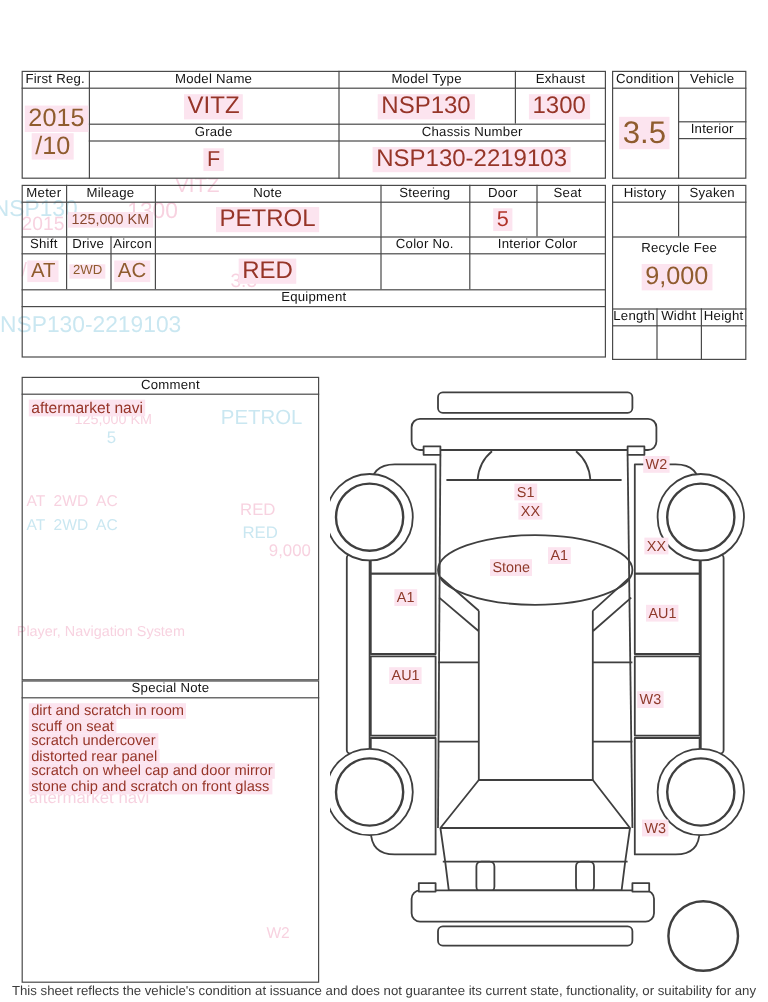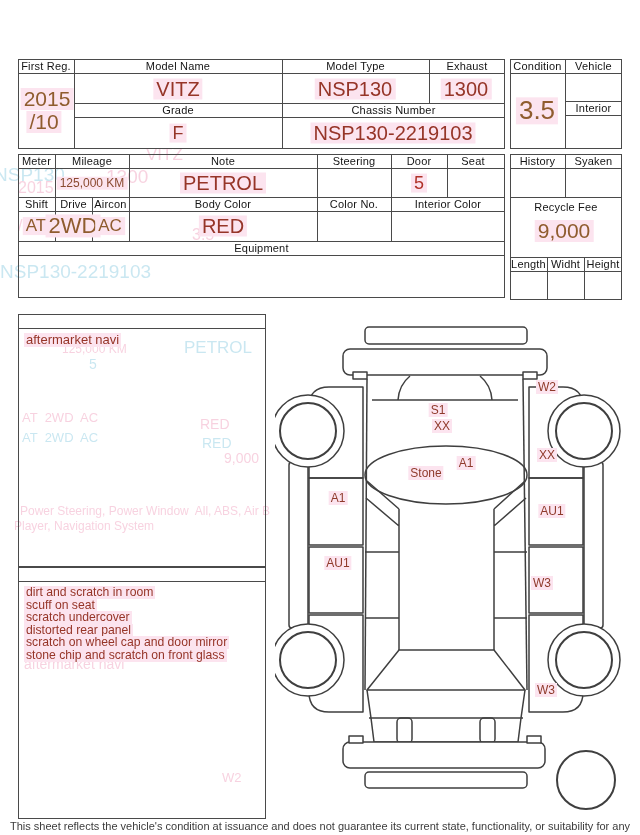--- a/index.html
+++ b/index.html
@@ -58,21 +58,20 @@
   <span class="gm gpink" style="left:192px;top:227px;font-size:16px">3.5</span>
   <span class="gm gcyan" style="left:0px;top:262px;font-size:19px">NSP130-2219103</span>
   <span class="gm gpink" style="left:62px;top:343px;font-size:12px">125,000 KM</span>
   <span class="gm gcyan" style="left:184px;top:339px;font-size:17px">PETROL</span>
   <span class="gm gcyan" style="left:89px;top:357px;font-size:14px">5</span>
   <span class="gm gpink" style="left:22px;top:411px;font-size:13px">AT  2WD  AC</span>
   <span class="gm gcyan" style="left:22px;top:431px;font-size:13px">AT  2WD  AC</span>
   <span class="gm gpink" style="left:200px;top:417px;font-size:14px">RED</span>
   <span class="gm gcyan" style="left:202px;top:436px;font-size:14px">RED</span>
   <span class="gm gpink" style="left:224px;top:451px;font-size:14px">9,000</span>
-  <span class="gm gpink" style="left:20px;top:505px;font-size:12px">Power Steering, Power Window  All, ABS, Air B</span>
   <span class="gm gpink" style="left:14px;top:520px;font-size:12px">Player, Navigation System</span>
   <span class="gm gpink" style="left:24px;top:657px;font-size:14px">aftermarket navi</span>
   <span class="gm gpink" style="left:222px;top:771px;font-size:13px">W2</span>
 
 
   <div class="box" style="left:18px;top:59px;width:487px;height:90px"></div>
   <div class="hl" style="left:18px;top:73px;width:487px"></div>
   <div class="hl" style="left:74px;top:103px;width:431px"></div>
   <div class="hl" style="left:74px;top:117px;width:431px"></div>
   <div class="vl" style="left:74px;top:59px;height:90px"></div>
@@ -123,25 +122,24 @@
   <div class="hdr" style="left:129px;top:154px;width:188px;height:14px">Note</div>
   <div class="hdr" style="left:317px;top:154px;width:74px;height:14px">Steering</div>
   <div class="hdr" style="left:391px;top:154px;width:56px;height:14px">Door</div>
   <div class="hdr" style="left:447px;top:154px;width:52px;height:14px">Seat</div>
   <div class="val brred" style="left:92px;top:183px;font-size:12px">125,000 KM</div>
   <div class="val red" style="left:223px;top:183px;font-size:20px">PETROL</div>
   <div class="val crimson" style="left:419px;top:183px;font-size:18px">5</div>
   <div class="hdr" style="left:18px;top:197px;width:37px;height:14px">Shift</div>
   <div class="hdr" style="left:55px;top:197px;width:37px;height:14px">Drive</div>
   <div class="hdr" style="left:92px;top:197px;width:37px;height:14px">Aircon</div>
-  <div class="hdr" style="left:129px;top:197px;width:188px;height:14px">Body Color</div>
   <div class="hdr" style="left:317px;top:197px;width:74px;height:14px">Color No.</div>
   <div class="hdr" style="left:391px;top:197px;width:114px;height:14px">Interior Color</div>
   <div class="val brown" style="left:36px;top:226px;font-size:17px">AT</div>
-  <div class="val brown" style="left:73px;top:226px;font-size:22px">2WD</div>
+  <div class="val brown" style="left:73px;top:226px;font-size:11px">2WD</div>
   <div class="val brown" style="left:110px;top:226px;font-size:17px">AC</div>
   <div class="val red" style="left:223px;top:226px;font-size:20px">RED</div>
   <div class="hdr" style="left:18px;top:241px;width:487px;height:14px">Equipment</div>
 
   <div class="box" style="left:510px;top:154px;width:112px;height:146px"></div>
   <div class="hl" style="left:510px;top:168px;width:112px"></div>
   <div class="hl" style="left:510px;top:197px;width:112px"></div>
   <div class="hl" style="left:510px;top:257px;width:112px"></div>
   <div class="hl" style="left:510px;top:271px;width:112px"></div>
   <div class="vl" style="left:565px;top:154px;height:43px"></div>
@@ -150,24 +148,26 @@
   <div class="hdr" style="left:510px;top:154px;width:55px;height:14px">History</div>
   <div class="hdr" style="left:565px;top:154px;width:57px;height:14px">Syaken</div>
   <div class="hdr" style="left:510px;top:200px;width:112px;height:14px">Recycle Fee</div>
   <div class="val brown" style="left:564px;top:231px;font-size:21px">9,000</div>
   <div class="hdr" style="left:510px;top:257px;width:37px;height:14px">Length</div>
   <div class="hdr" style="left:547px;top:257px;width:37px;height:14px">Widht</div>
   <div class="hdr" style="left:584px;top:257px;width:38px;height:14px">Height</div>
 
   <div class="box" style="left:18px;top:314px;width:248px;height:253px"></div>
   <div class="hl" style="left:18px;top:328px;width:248px"></div>
+  <div class="hdr" style="left:18px;top:314px;width:248px;height:14px">Comment</div>
   <div class="tl red" style="left:24px;top:333px;font-size:13px">aftermarket navi</div>
 
   <div class="box" style="left:18px;top:567px;width:248px;height:252px"></div>
   <div class="hl" style="left:18px;top:581px;width:248px"></div>
+  <div class="hdr" style="left:18px;top:567px;width:248px;height:14px">Special Note</div>
   <div class="notes">
     <span>dirt and scratch in room</span>
     <span>scuff on seat</span>
     <span>scratch undercover</span>
     <span>distorted rear panel</span>
     <span>scratch on wheel cap and door mirror</span>
     <span>stone chip and scratch on front glass</span>
   </div>
 
   <div id="diagram">

